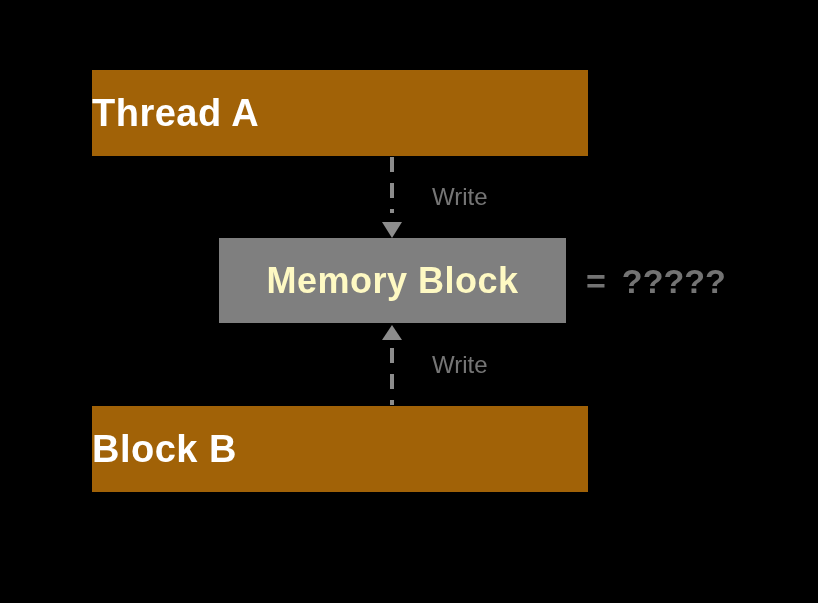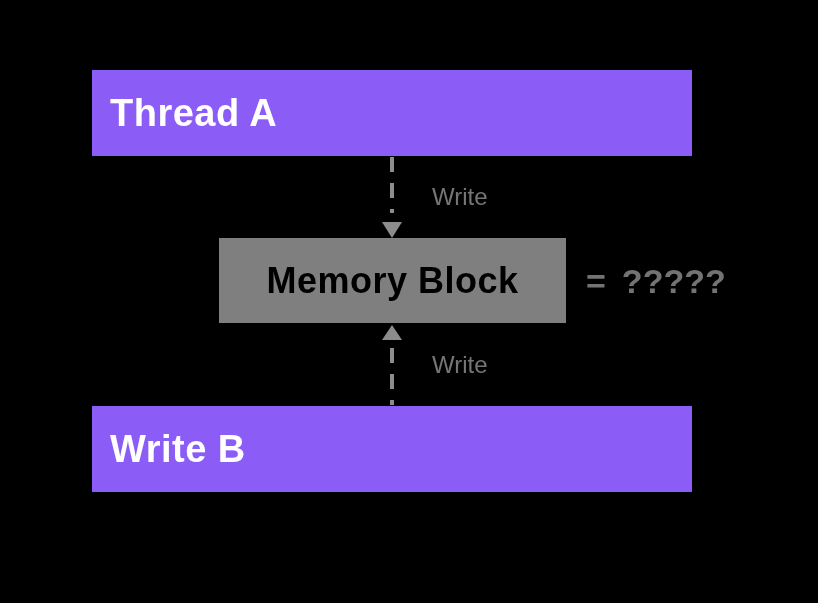--- a/index.html
+++ b/index.html
@@ -16,44 +16,43 @@
     font-family: "Liberation Sans", sans-serif;
   }
   .node {
     position: absolute;
     display: flex;
     align-items: center;
     box-sizing: border-box;
   }
   .thread-box {
     left: 92px;
-    width: 600px;
+    width: 496px;
     height: 86px;
-    background: #8b5cf6;
-    padding-left: 18px;
+    background: #a16207;
     justify-content: flex-start;
   }
   .thread-box .node-label {
     color: #FFFFFF;
     font-size: 38px;
     font-weight: bold;
     letter-spacing: 0.5px;
   }
   #thread-a { top: 70px; }
   #thread-b { top: 406px; }
   .memory-box {
     left: 219px;
     top: 238px;
     width: 347px;
     height: 85px;
     background: #7F7F7F;
     justify-content: center;
   }
   .memory-box .node-label {
-    color: #000000;
+    color: #fef9c3;
     font-size: 36px;
     font-weight: bold;
     letter-spacing: 0.5px;
   }
   .arrow {
     position: absolute;
     left: 382px;
     width: 20px;
     display: flex;
     flex-direction: column;
@@ -128,16 +127,16 @@
   </div>
 
   <div class="arrow" id="arrow-b-to-mem">
     <div class="tri tri-up"></div>
     <div class="dashes"></div>
   </div>
 
   <div class="edge-label" id="write-bottom">Write</div>
 
   <div class="node thread-box" id="thread-b">
-    <span class="node-label">Write B</span>
+    <span class="node-label">Block B</span>
   </div>
 
 </div>
 
 </body></html>

